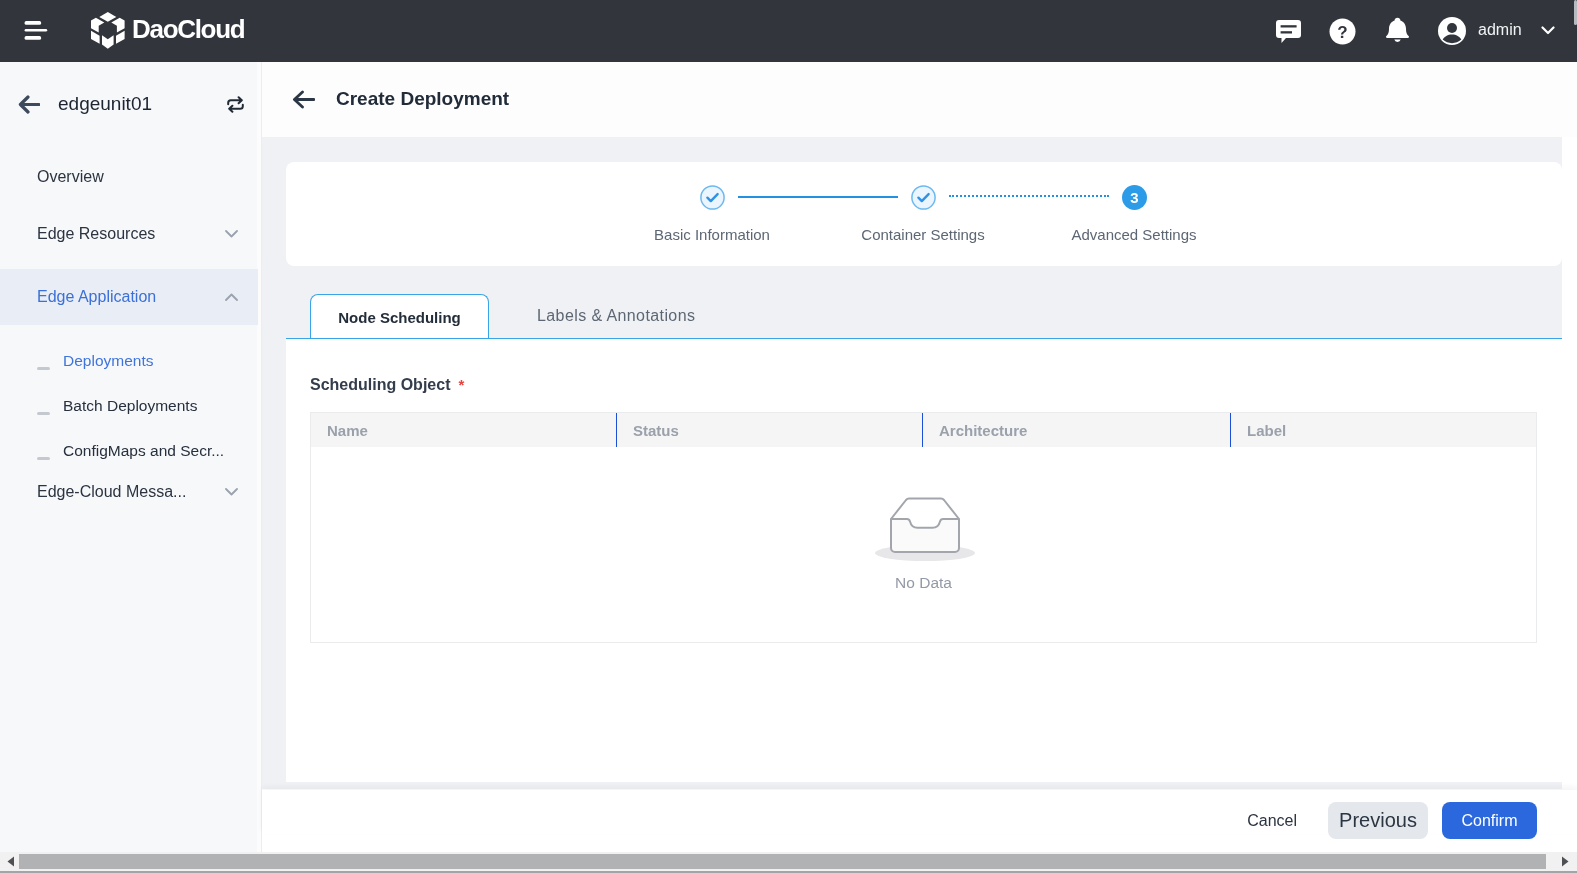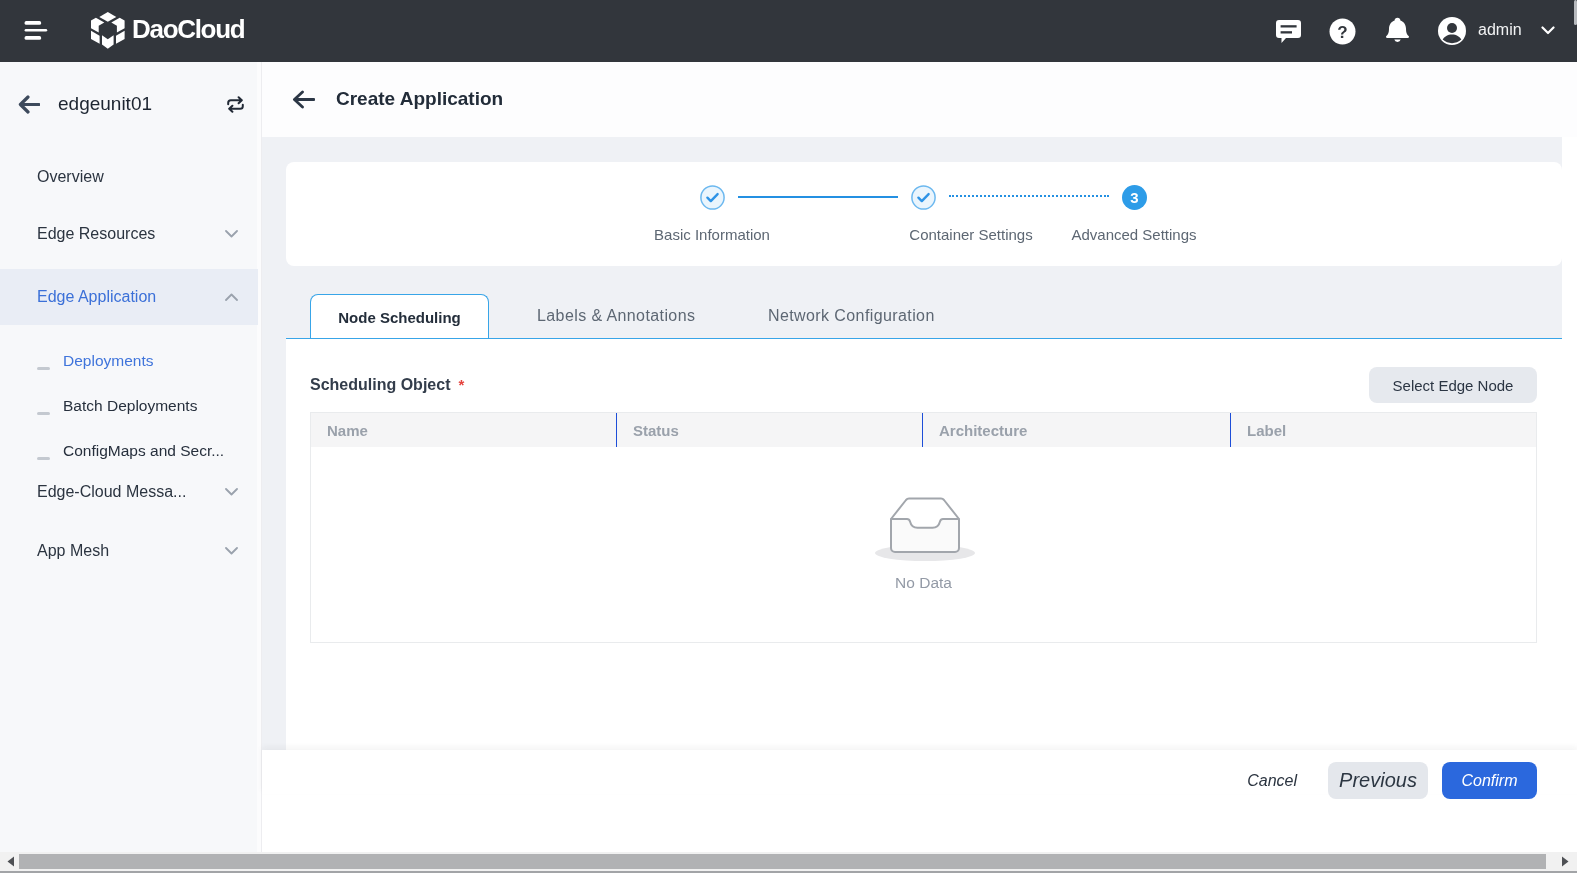--- a/index.html
+++ b/index.html
@@ -43,21 +43,21 @@
 #sched-star { color:#e5433e; font-weight:bold; font-size:15px; margin-left:8px; }
 #btn-select { position:absolute; right:25px; top:28px; width:168px; height:36px; background:#e6e9ee; border-radius:8px; font-size:15px; color:#2b3543; display:flex; align-items:center; justify-content:center; }
 
 #tbl { position:absolute; left:24px; top:73px; width:1227px; height:231px; border:1px solid #e9ebed; }
 #thead { position:absolute; left:0; top:0; width:1225px; height:34px; background:#f5f5f6; display:flex; }
 .th { font-size:15px; font-weight:bold; color:#9aa1ab; display:flex; align-items:center; padding-left:16px; border-right:1px solid #1d4ed8; }
 .th:last-child { border-right:none; }
 #nodata-txt { position:absolute; left:0; right:0; top:161px; text-align:center; font-size:15.5px; color:#939aa6; }
 
 
-#footer { position:absolute; left:262px; top:750px; width:1315px; height:44px; background:#fff; box-shadow:0 -3px 6px rgba(31,35,41,0.05);font-style:italic; }
+#footer { position:absolute; left:262px; top:790px; width:1315px; height:44px; background:#fff; box-shadow:0 -3px 6px rgba(31,35,41,0.05); }
 #btn-cancel { position:absolute; right:280px; top:12px; height:37px; display:flex; align-items:center; font-size:16px; color:#2b3440; }
 #btn-prev { position:absolute; right:149px; top:12px; width:100px; height:37px; background:#e4e7ec; border-radius:8px; display:flex; align-items:center; justify-content:center; font-size:20px; color:#2c3642; }
 #btn-confirm { position:absolute; right:40px; top:12px; width:95px; height:37px; background:#2b68dd; border-radius:8px; display:flex; align-items:center; justify-content:center; font-size:16px; color:#fff; }
 
 
 #hscroll { position:absolute; left:0; top:852px; width:1577px; height:19px; background:#f1f1f1; }
 #hthumb { position:absolute; left:19px; top:2px; width:1527px; height:15px; background:#b1b2b4; }
 #hline { position:absolute; left:0; top:871px; width:1577px; height:2px; background:#a2a4a7; }
 #vthumb { position:absolute; left:1574px; top:0; width:3px; height:25px; background:#b7babe; border-radius:2px; }
 </style>
@@ -139,64 +139,56 @@
   </div>
   <div class="side-sub" style="top:263px;color:#3f74db;"><span class="dash"></span>Deployments</div>
   <div class="side-sub" style="top:308px;"><span class="dash"></span>Batch Deployments</div>
   <div class="side-sub" style="top:353px;"><span class="dash"></span>ConfigMaps and Secr...</div>
   <div class="side-item" style="top:402px;">
       <span class="lbl">Edge-Cloud Messa...</span>
     <svg class="chev" width="13" height="8" viewBox="0 0 13 8">
         <path d="M1 1 l5.5 5.5 L12 1" fill="none" stroke="#9aa2ad" stroke-width="1.8" stroke-linecap="round" stroke-linejoin="round"></path>
       </svg>
   </div>
-  <div class="side-item" style="top:461px;">
-      <span class="lbl">App Mesh</span>
-    <svg class="chev" width="13" height="8" viewBox="0 0 13 8">
-        <path d="M1 1 l5.5 5.5 L12 1" fill="none" stroke="#9aa2ad" stroke-width="1.8" stroke-linecap="round" stroke-linejoin="round"></path>
-      </svg>
-  </div>
 </div>
 
 <div id="main-header">
   <svg class="abs" style="left:30px;top:28px" width="23" height="19" viewBox="0 0 23 19">
     <path d="M22 9.5 H3 M10.5 2 L2.4 9.5 L10.5 17" fill="none" stroke="#2c3746" stroke-width="2.8" stroke-linecap="round" stroke-linejoin="round"></path>
   </svg>
-  <div id="main-title">Create Application</div>
+  <div id="main-title">Create Deployment</div>
 </div>
 
 <div id="content">
   <div id="stepcard">
 
     <svg class="abs" style="left:414px;top:23px" width="25" height="25" viewBox="0 0 25 25">
       <circle cx="12.5" cy="12.5" r="11.6" fill="#eaf5fd" stroke="#6cb8ef" stroke-width="1.5"></circle>
       <path d="M7.4 12.7 l3.4 3.4 l6.8 -7" fill="none" stroke="#2e93e6" stroke-width="2.4" stroke-linecap="round" stroke-linejoin="round"></path>
     </svg>
     <div class="abs" style="left:452px;top:34px;width:160px;height:2px;background:#2490e2;"></div>
     <svg class="abs" style="left:625px;top:23px" width="25" height="25" viewBox="0 0 25 25">
       <circle cx="12.5" cy="12.5" r="11.6" fill="#eaf5fd" stroke="#6cb8ef" stroke-width="1.5"></circle>
       <path d="M7.4 12.7 l3.4 3.4 l6.8 -7" fill="none" stroke="#2e93e6" stroke-width="2.4" stroke-linecap="round" stroke-linejoin="round"></path>
     </svg>
     <div class="abs" style="left:663px;top:33px;width:160px;height:0;border-top:2.5px dotted #2490e2;"></div>
     <div class="abs" style="left:836px;top:23px;width:25px;height:25px;border-radius:50%;background:#2d9ce8;color:#fff;font-size:15px;font-weight:bold;display:flex;align-items:center;justify-content:center;">3</div>
     <div class="steplabel" style="left:426px;">Basic Information</div>
-    <div class="steplabel" style="left:637px;margin-left:48px;">Container Settings</div>
+    <div class="steplabel" style="left:637px;">Container Settings</div>
     <div class="steplabel" style="left:848px;">Advanced Settings</div>
   </div>
 
   <div id="tabrow">
     <div id="tab-active">Node Scheduling</div>
     <div class="tab-plain" style="left:251px;">Labels &amp; Annotations</div>
-    <div class="tab-plain" style="left:482px;">Network Configuration</div>
     <div id="tabline"></div>
   </div>
 
   <div id="panel">
     <div id="sched-lbl">Scheduling Object<span id="sched-star">*</span></div>
-    <div id="btn-select">Select Edge Node</div>
     <div id="tbl">
       <div id="thead">
         <div class="th" style="width:306px;">Name</div>
         <div class="th" style="width:306px;">Status</div>
         <div class="th" style="width:308px;">Architecture</div>
         <div class="th" style="width:305px;">Label</div>
       </div>
 
       <svg class="abs" style="left:549px;top:78px" width="130" height="75" viewBox="0 0 130 75">
         <ellipse cx="65" cy="62" rx="50" ry="8" fill="#e7e7e9"></ellipse>

